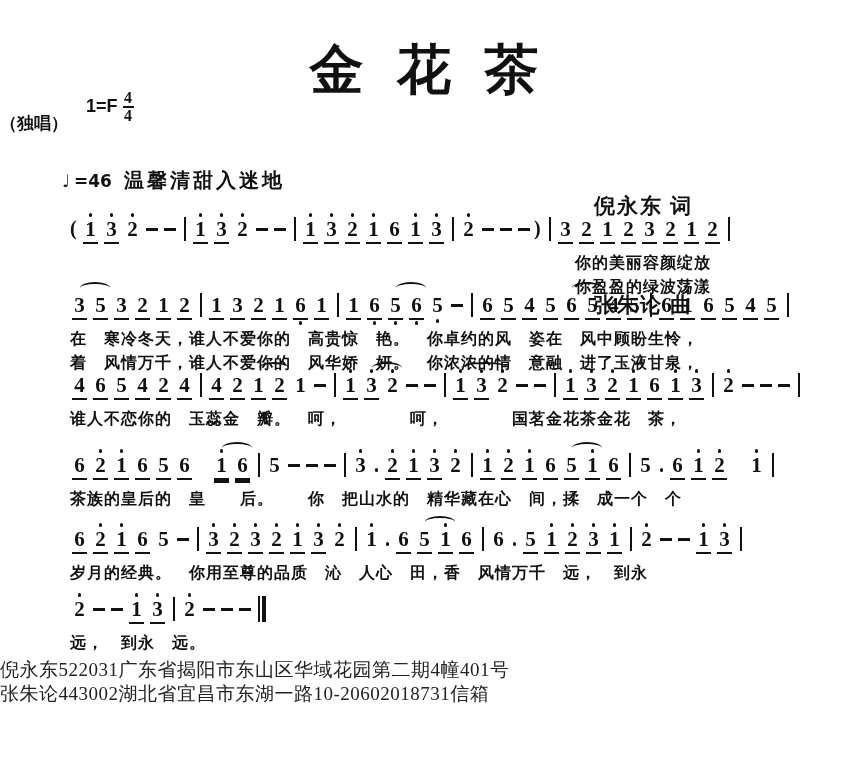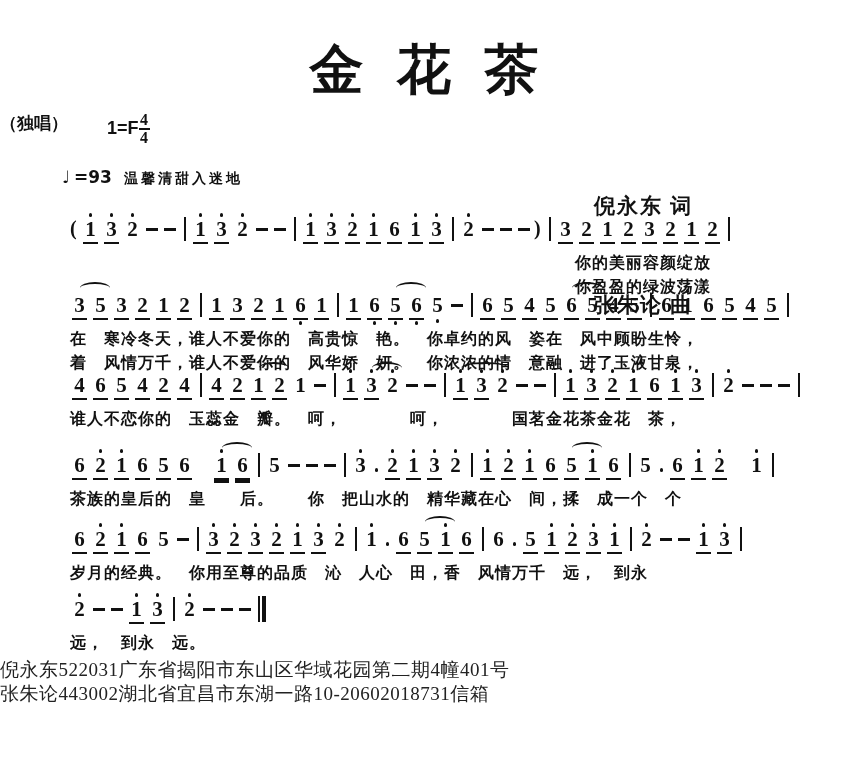--- a/index.html
+++ b/index.html
@@ -3,29 +3,29 @@
 <meta charset="utf-8">
 <style>
   html,body{margin:0;padding:0;background:#f6f6f6;}
   .page{position:relative;width:858px;height:784px;background:#ffffff;color:#111;
         font-family:"Liberation Serif",serif;overflow:hidden;box-shadow:0 0 4px rgba(0,0,0,.15);}
   
   .title{position:absolute;top:34px;left:0;width:100%;text-align:center;
          font-size:54px;font-weight:bold;letter-spacing:10px;white-space:pre;}
   .subtitle{position:absolute;top:112px;left:0;width:100%;
             font-size:17px;font-weight:bold;}
-  .keysig{position:absolute;top:113px;left:86px;display:flex;align-items:center;
-          font-family:"Liberation Sans",sans-serif;font-weight:bold;font-size:18px;margin-left:21px;}
+  .keysig{position:absolute;top:91px;left:86px;display:flex;align-items:center;gap:5px;
+          font-family:"Liberation Sans",sans-serif;font-weight:bold;font-size:18px;}
   .meter{display:inline-flex;flex-direction:column;align-items:center;
          font-family:"Liberation Serif",serif;font-weight:bold;font-size:16px;line-height:14px;}
   .mline{width:11px;height:1.6px;background:#111;margin:1px 0;}
   .tempo{position:absolute;top:167px;left:62px;display:flex;align-items:baseline;gap:4px;
          font-weight:bold;font-size:20px;}
   .tempo .glyph,.tempo .val{font-family:"DejaVu Sans",sans-serif;font-size:17px;}
-  .tempo .expr{letter-spacing:3px;margin-left:8px;font-size:14px;}
+  .tempo .expr{letter-spacing:3px;margin-left:8px;font-size:20px;}
   .credits{position:absolute;top:124px;left:594px;font-size:21px;font-weight:bold;
            line-height:33px;letter-spacing:2px;white-space:pre;}
   
   .system{position:absolute;left:70px;width:736px;}
   .notes-row{display:flex;column-gap:2px;align-items:flex-start;}
   .lyric-line{font-weight:bold;font-size:16px;line-height:23px;letter-spacing:1px;
               white-space:pre;margin-top:1px;}
   .lyr-indent{margin-left:505px;}
   .note{position:relative;display:inline-flex;flex-direction:column;align-items:center;min-width:19px;}
   .oct{height:6px;display:flex;align-items:center;justify-content:center;}
@@ -65,21 +65,21 @@
     <span>1=F</span>
     <span class="meter">
       <span>4</span>
       <span class="mline"></span>
       <span>4</span>
     </span>
   </div>
 
   <div class="tempo">
     <span class="glyph">♩</span>
-    <span class="val">=93</span>
+    <span class="val">=46</span>
     <span class="expr">温馨清甜入迷地</span>
   </div>
 
   <div class="credits">
     <div>倪永东 词</div>
     <div>张朱论 曲</div>
   </div>
 
   <div id="systems">
       <div class="system" style="top: 212px;">

